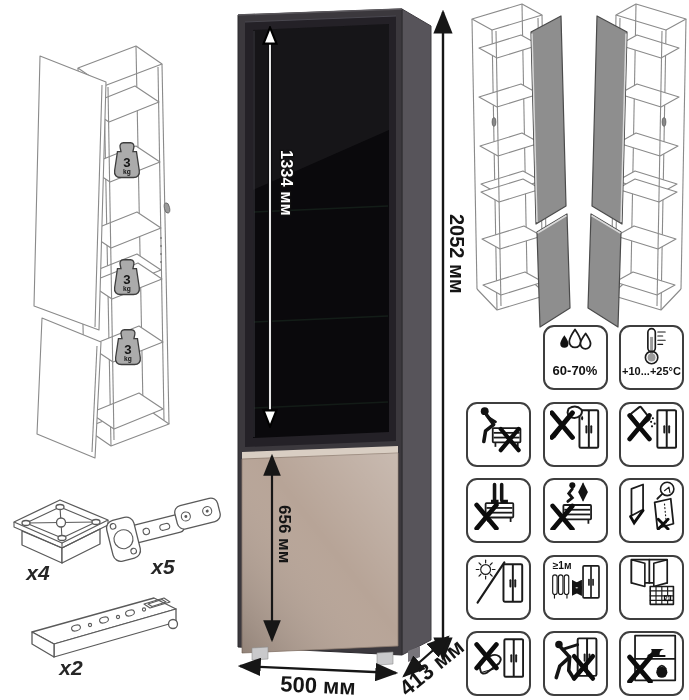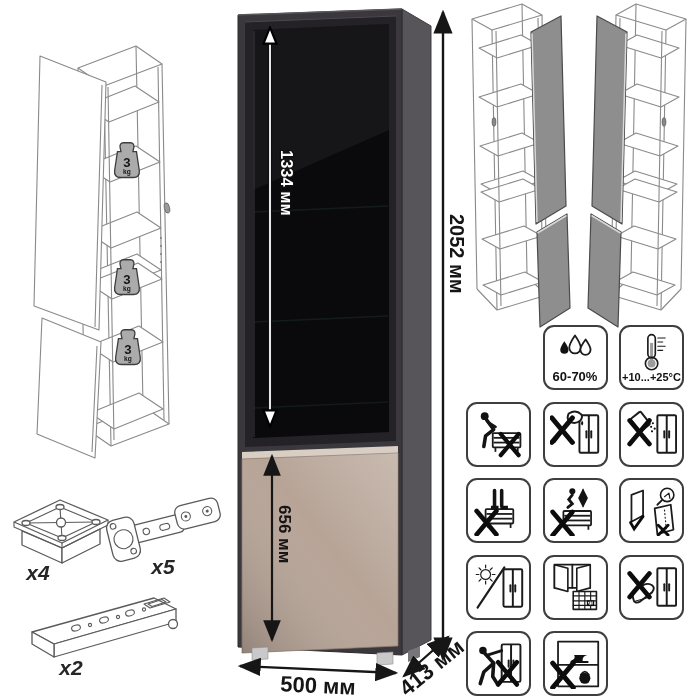--- a/index.html
+++ b/index.html
@@ -14,21 +14,21 @@
   .dimW{font-weight:700;fill:#ffffff;stroke:#101010;stroke-width:2.6px;paint-order:stroke;}
   .qty{font-style:italic;font-weight:700;font-size:21px;fill:#262626;text-anchor:middle;}
   .wv{font-size:15px;font-weight:700;fill:#161616;text-anchor:middle;}
   .wu{font-size:7.5px;font-weight:700;fill:#161616;text-anchor:middle;}
   .gdoor{fill:#8e8e8e;stroke:#4b4b4b;stroke-width:1.2;stroke-linejoin:round;}
   .hl{stroke:#d9d9d9;stroke-width:1.5;fill:none;}
   
   .icon-grid{position:absolute;left:466px;top:325px;display:grid;
              grid-template-columns:repeat(3,65px);grid-auto-rows:65px;gap:11.5px;}
   .cell{box-sizing:border-box;border:2px solid #3e3e3e;border-radius:11px;background:#fff;
-        display:flex;flex-direction:column;align-items:center;justify-content:center;gap:0px;}
+        display:flex;flex-direction:column;align-items:center;justify-content:flex-start;gap:0px;}
   .cell.empty{border:none;background:transparent;}
   .cap{font-weight:700;font-size:13px;color:#111;line-height:1;margin-top:1px;}
   .cap-sm{font-size:11px;}
   
   .ow{fill:#fff;stroke:#1b1b1b;stroke-width:2.2;stroke-linejoin:round;stroke-linecap:round;}
   .ow3{fill:#fff;stroke:#1b1b1b;stroke-width:2;stroke-linejoin:round;}
   .ow2{fill:#fff;stroke:#1b1b1b;stroke-width:1.8;stroke-linejoin:round;}
   .ln{fill:none;stroke:#1b1b1b;stroke-width:2.4;stroke-linecap:round;stroke-linejoin:round;}
   .ln2{fill:none;stroke:#1b1b1b;stroke-width:2;stroke-linecap:round;stroke-linejoin:round;}
   .ln3{fill:none;stroke:#1b1b1b;stroke-width:1.3;stroke-linecap:round;stroke-linejoin:round;}
@@ -347,20 +347,37 @@
             <line x1="5.5" y1="14" x2="2.5" y2="14"></line>
         <line x1="18.3" y1="8.7" x2="20.4" y2="6.6"></line>
             <line x1="7.7" y1="8.7" x2="5.6" y2="6.6"></line>
         <line x1="18.3" y1="19.3" x2="20.4" y2="21.4"></line>
             <line x1="7.7" y1="19.3" x2="5.6" y2="21.4"></line>
       </g>
       <line class="ln" x1="4" y1="51" x2="34" y2="6"></line>
     </svg>
   </div>
 
+  <div class="cell">
+    <svg width="50" height="50" viewBox="0 0 56 56">
+      <text x="3" y="13" font-size="11.5" font-weight="bold" fill="#111">≥1м</text>
+      <g class="ln3">
+        <rect x="3" y="20" width="5" height="22" rx="2.5"></rect>
+        <rect x="9.5" y="20" width="5" height="22" rx="2.5"></rect>
+        <rect x="16" y="20" width="5" height="22" rx="2.5"></rect>
+        <line x1="5" y1="42" x2="5" y2="46"></line>
+            <line x1="19" y1="42" x2="19" y2="46"></line>
+      </g>
+      <line class="arr" x1="26" y1="31" x2="34" y2="31" marker-start="url(#mS)" marker-end="url(#mS)"></line>
+      <line class="arr" x1="26" y1="38" x2="34" y2="38" marker-start="url(#mS)" marker-end="url(#mS)"></line>
+      <g class="ow" transform="translate(37,10) scale(0.85)">
+            <use href="#icoW"></use>
+          </g>
+    </svg>
+  </div>
 
   <div class="cell">
     <svg width="50" height="50" viewBox="0 0 56 56">
       <rect class="ln2" x="5" y="3" width="40" height="26"></rect>
       <line class="ln2" x1="25" y1="3" x2="25" y2="29"></line>
       <path class="ow2" d="M5,3 L20,7 L20,33 L5,29 Z"></path>
       <path class="ow2" d="M45,3 L30,7 L30,33 L45,29 Z"></path>
       <rect class="ow2" x="26" y="33" width="26" height="20"></rect>
       <g class="ln3">
         <line x1="32.5" y1="33" x2="32.5" y2="53"></line>

